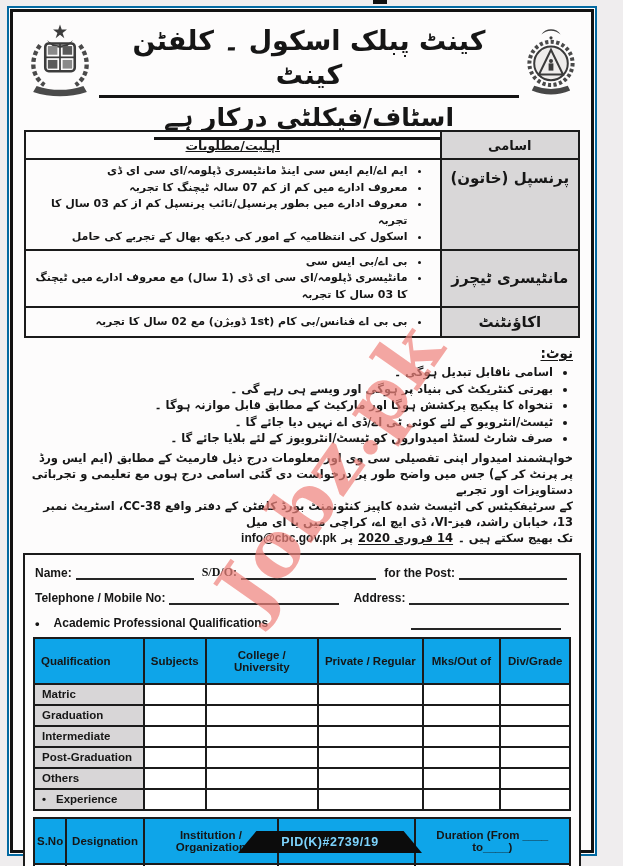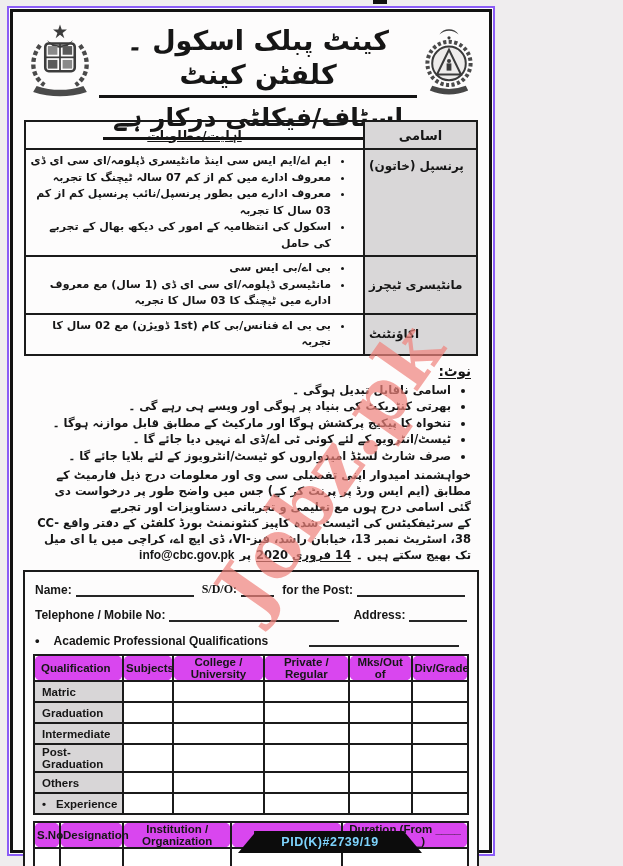--- a/index.html
+++ b/index.html
@@ -2,59 +2,59 @@
 <html><head>
 <meta charset="utf-8">
 <style>
   html,body{margin:0;padding:0;}
   body{
     width:623px;height:866px;position:relative;overflow:hidden;
     background:#efedee;font-family:"Liberation Sans",sans-serif;color:#161616;
   }
   .artifact{position:absolute;left:373px;top:0;width:14px;height:4px;background:#111;}
   .doc-outer{
-    position:absolute;left:7px;top:6px;width:488px;height:850px;
-    border:2px solid #8b5cf6;padding:1px;background:#fdfcfc;box-sizing:border-box;
+    position:absolute;left:7px;top:6px;width:590px;height:850px;
+    border:2px solid #0369a1;padding:1px;background:#fdfcfc;box-sizing:border-box;
   }
   .doc{
     position:relative;width:100%;height:100%;box-sizing:border-box;
     border:3px solid #121212;background:#fdfcfc;
     display:flex;flex-direction:column;padding:6px 8px 0 8px;
   }
   
   .header{display:flex;align-items:flex-start;margin-top:4px;height:92px;}
   .emblem{flex:0 0 auto;}
   .titles{flex:1;display:flex;flex-direction:column;align-items:center;padding-top:2px;}
   .title1,.title2{
     direction:rtl;font-family:"DejaVu Sans",sans-serif;font-weight:700;
     border-bottom:3px solid #141414;padding:0 10px 3px 10px;text-align:center;
   }
   .title1{font-size:27px;line-height:34px;}
   .title2{font-size:25px;line-height:32px;margin-top:4px;}
   
   table{border-collapse:collapse;}
-  .positions{width:calc(100% - 6px);margin:6px auto 0 auto;border:2px solid #1b1b1b;table-layout:fixed;}
+  .positions{width:calc(100% - 6px);margin:16px auto 0 auto;border:2px solid #1b1b1b;table-layout:fixed;}
   .positions th,.positions td{border:2px solid #1b1b1b;}
   .positions .req-head{
     text-align:center;font-family:"DejaVu Sans",sans-serif;font-weight:700;font-size:12.5px;
     height:24px;text-decoration:underline;
   }
   .positions .pos-head{
     width:148px;background:#d9d7d8;text-align:center;
     font-family:"DejaVu Sans",sans-serif;font-weight:700;font-size:13px;height:24px;
   }
   .req-cell{padding:3px 8px 3px 4px;vertical-align:middle;}
   .req-list{margin:0;padding:0 24px 0 0;list-style:disc outside;}
   .req-list li{
     font-family:"DejaVu Sans",sans-serif;font-weight:700;font-size:11px;
     line-height:16.5px;text-align:right;
   }
   .pos-cell{
-    background:#d9d7d8;text-align:left;vertical-align:middle;
-    font-family:"DejaVu Sans",sans-serif;font-weight:700;font-size:12px;padding:0 4px;
+    background:#d9d7d8;text-align:center;vertical-align:middle;
+    font-family:"DejaVu Sans",sans-serif;font-weight:700;font-size:15px;padding:0 4px;
   }
   .pos-cell.top{vertical-align:top;padding-top:9px;}
   tr.r0{height:78px;} tr.r1{height:44px;} tr.r2{height:30px;} tr.r3{height:33px;}
   
   .note{margin:6px 10px 0 10px;direction:rtl;}
   .note-title{
     display:inline-block;font-family:"DejaVu Sans",sans-serif;font-weight:700;font-size:13.5px;
     text-decoration:underline;text-underline-offset:2px;
   }
   .note-list{margin:2px 0 0 0;padding:0 20px 0 0;list-style:disc outside;}
@@ -78,22 +78,22 @@
   .frow .lbl{white-space:nowrap;padding-right:4px;}
   .fline{border-bottom:2px solid #262626;height:13px;box-sizing:border-box;}
   .w120{width:118px;} .grow{flex:1;} .w105{width:108px;margin-right:2px;} .w165{width:170px;}
   .qhead-row{display:flex;align-items:center;font:700 12px "Liberation Sans",sans-serif;margin:0 2px 6px 2px;}
   .qbullet{font-size:13px;margin-right:14px;}
   .qhead-line{border-bottom:2px solid #262626;height:11px;width:150px;margin-left:auto;margin-right:8px;}
   
   .qual,.exp{width:100%;border:2px solid #1b1b1b;table-layout:fixed;}
   .qual th,.qual td,.exp th,.exp td{border:2px solid #1b1b1b;box-sizing:border-box;}
   .qual th,.exp th{
-    background:#d946ef;font:700 11.5px "Liberation Sans",sans-serif;height:23px;
-    text-align:center;padding:0 2px;border-radius:8px;
+    background:#0ea5e9;font:700 11.5px "Liberation Sans",sans-serif;height:23px;
+    text-align:center;padding:10px 2px;
   }
   .qual th:first-child{text-align:left;padding-left:6px;}
   .qual td.label{
     background:#d8d6d7;font:700 11.5px "Liberation Sans",sans-serif;
     padding-left:7px;height:21px;text-align:left;
   }
   .qual td.label.bullet::before{content:"•";margin-right:10px;}
   .qual td.blank,.exp td.blank{background:#fff;}
   .exp{margin-top:6px;}
   .exp td{height:23px;}

